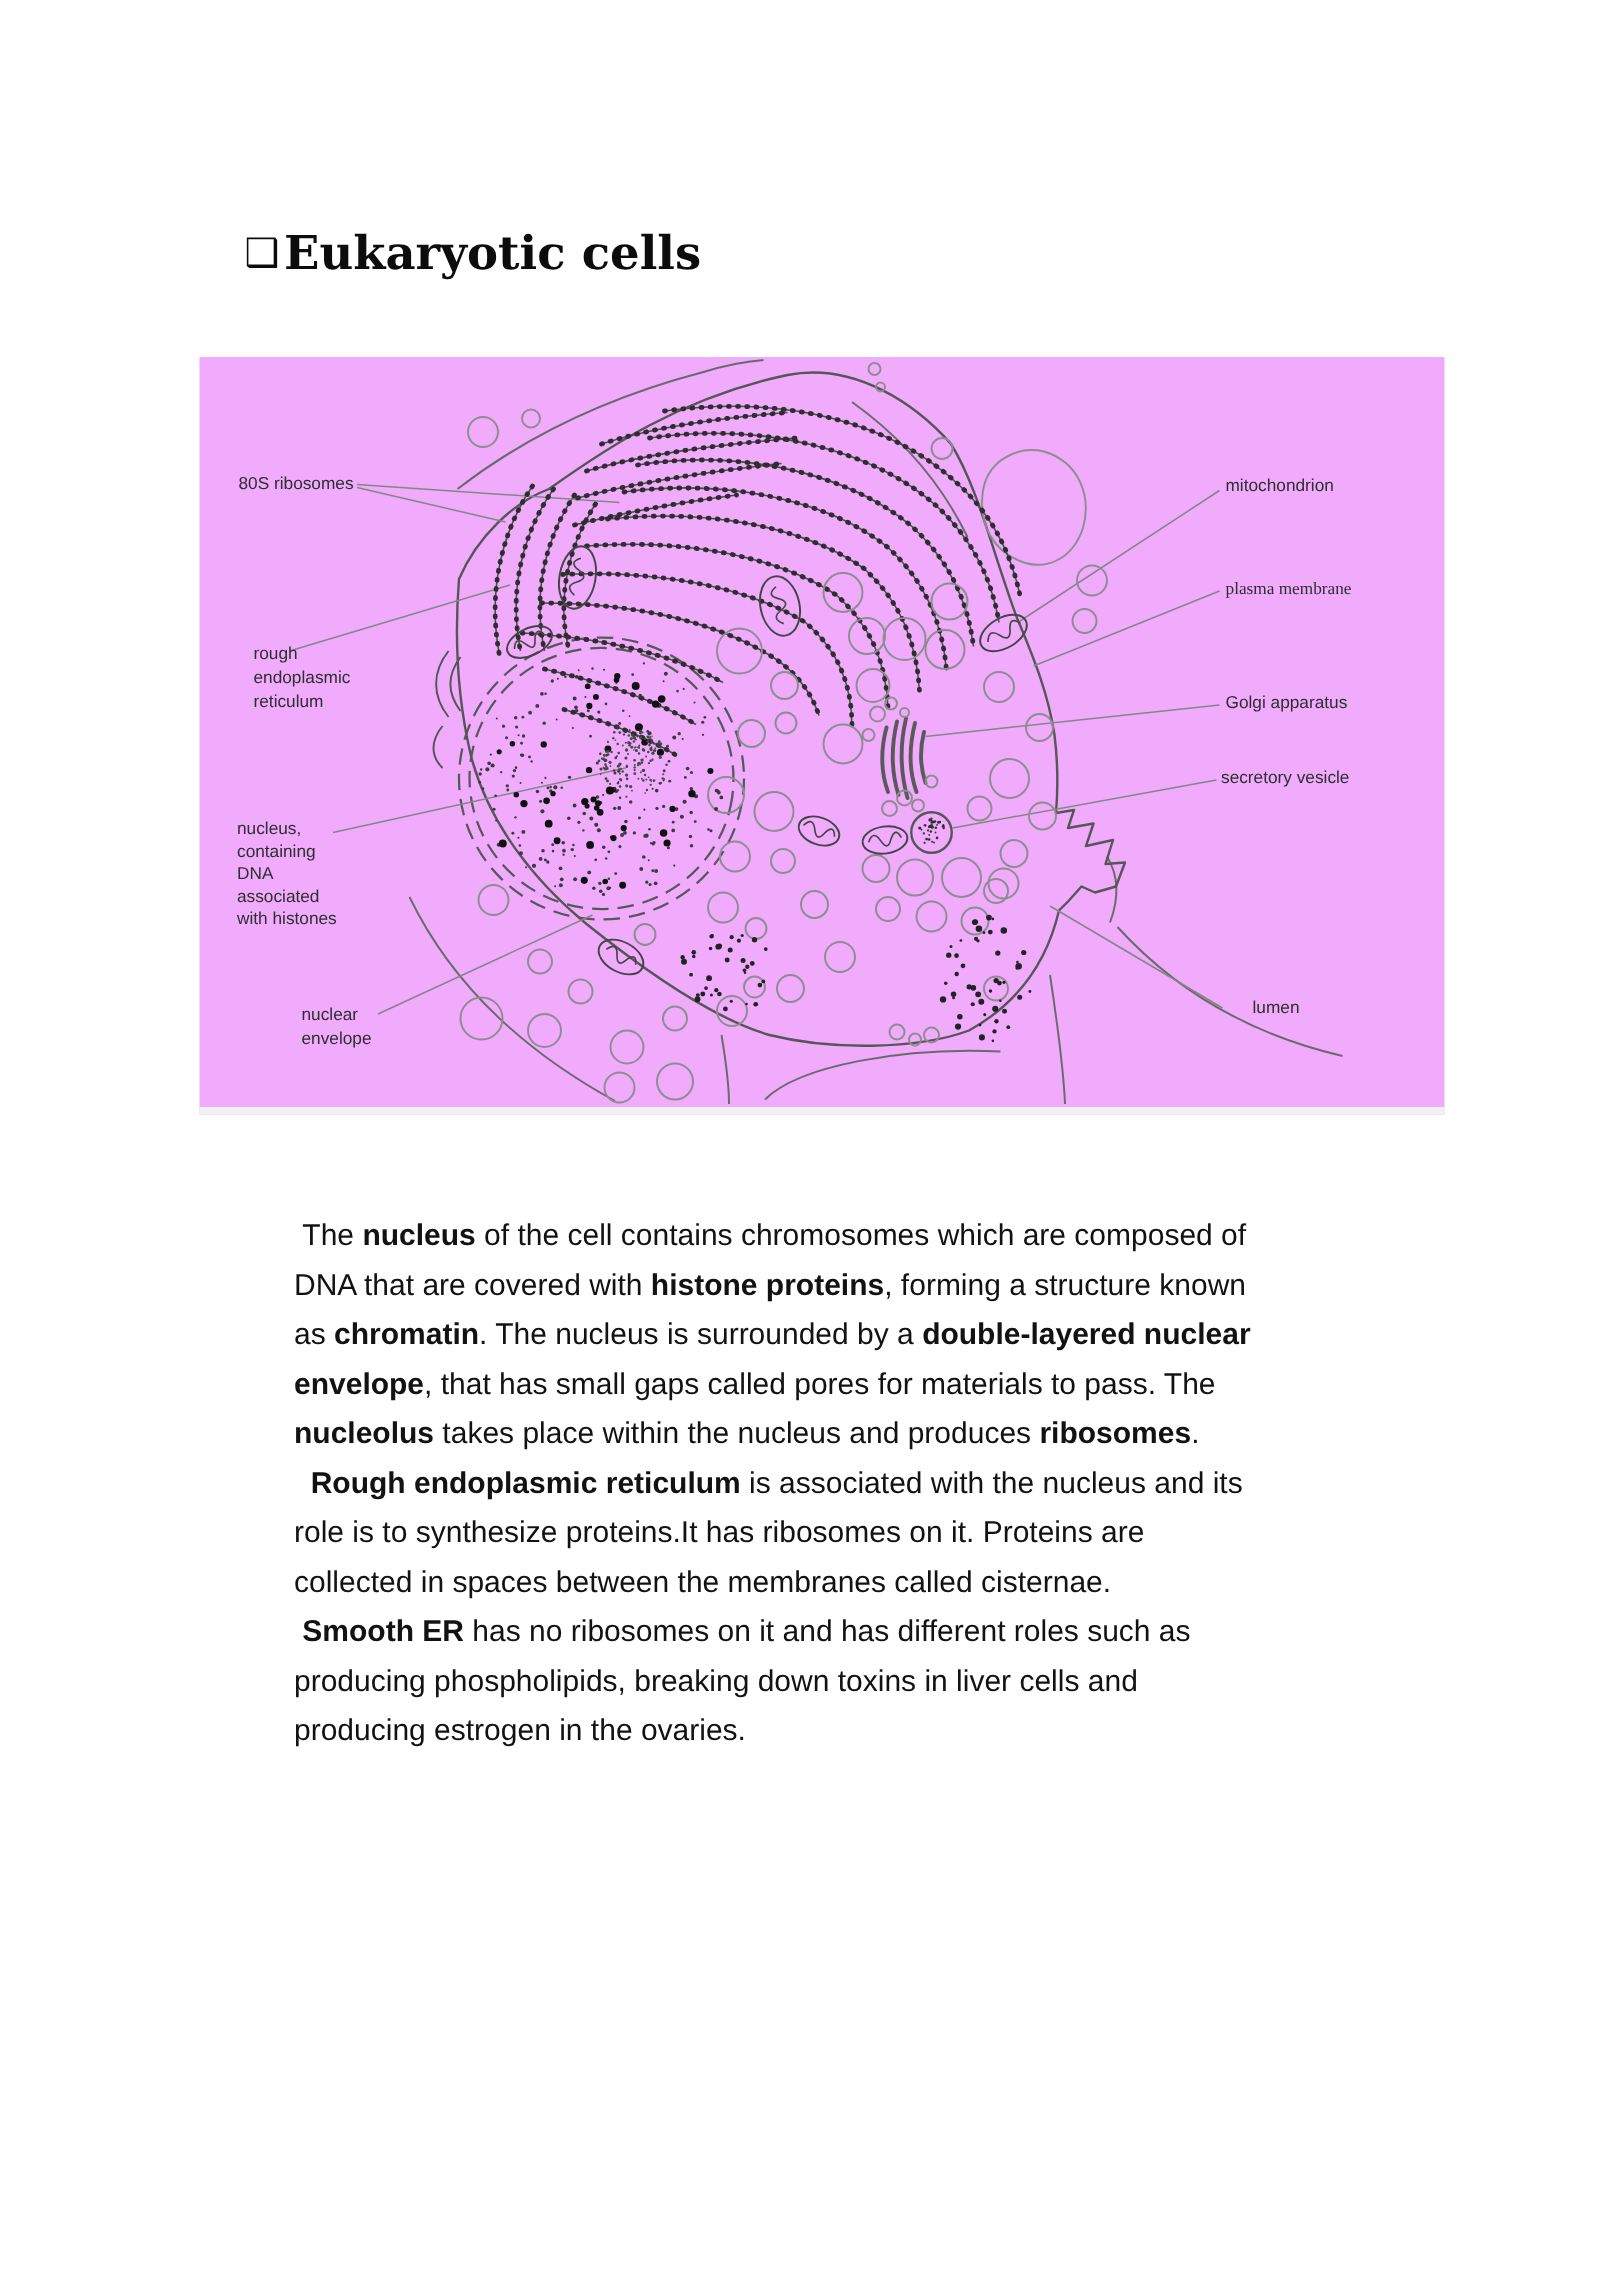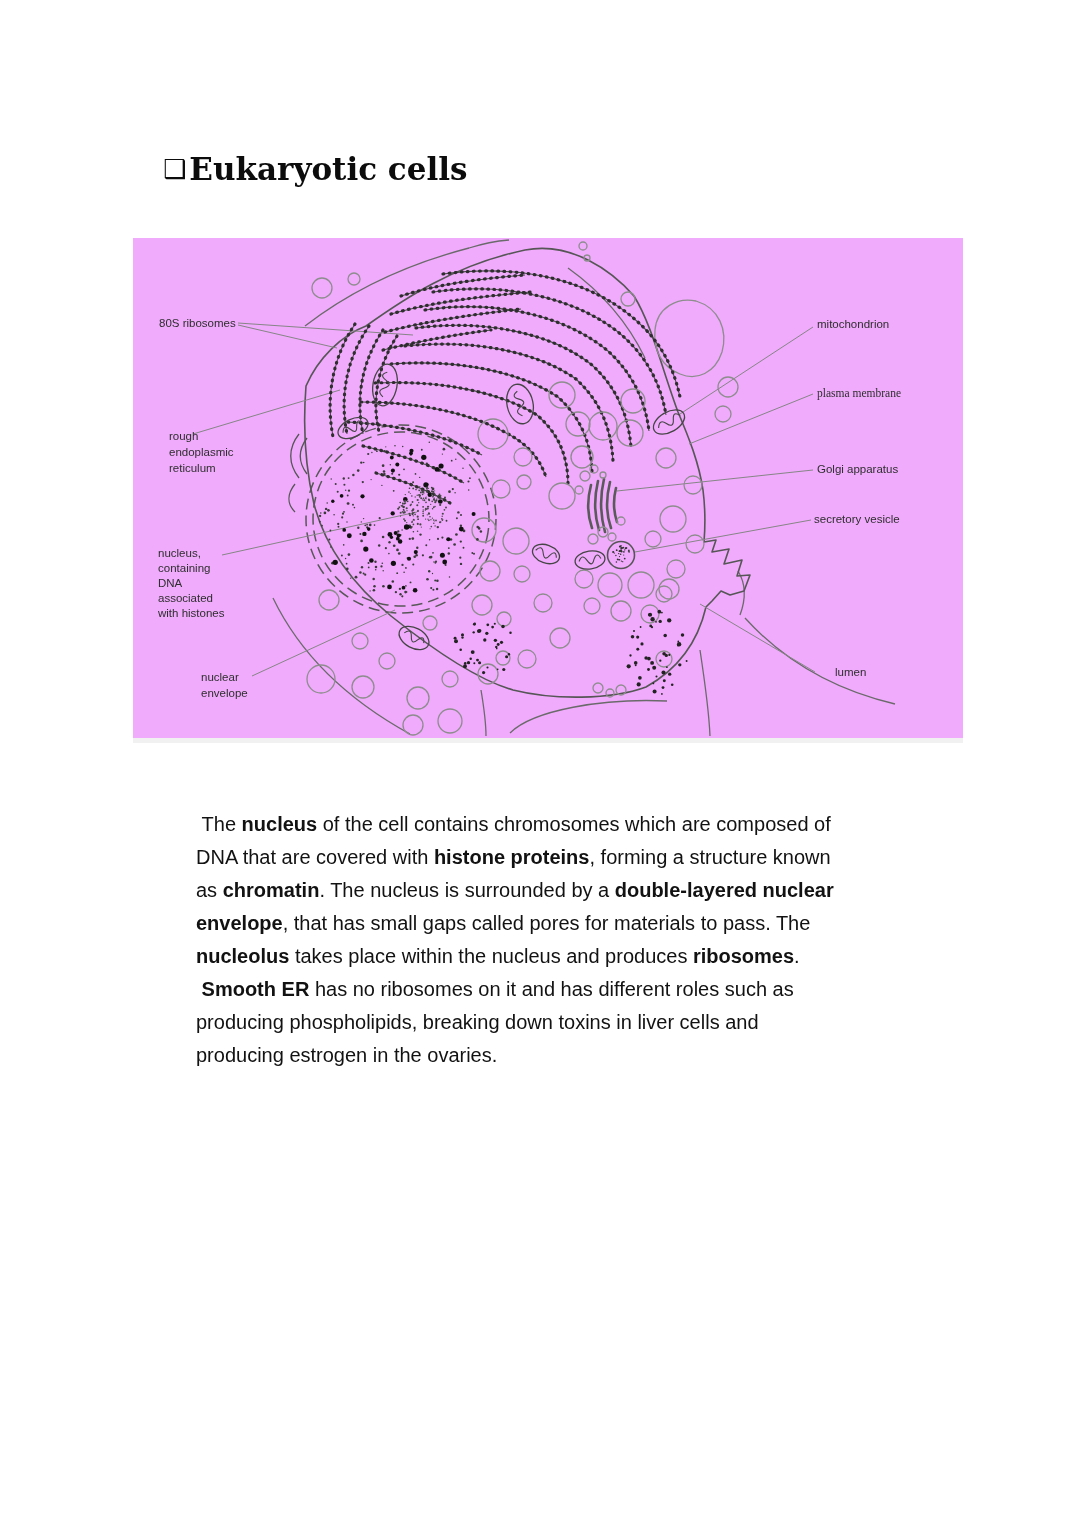--- a/index.html
+++ b/index.html
@@ -768,18 +768,21 @@
     <div class="fig-label lb-secretory">secretory vesicle</div>
     <div class="fig-label lb-lumen">lumen</div>
   </div>
 
   <div class="body-text">
       <p class="para"><span> The </span><b>nucleus</b><span> of the cell contains chromosomes which are composed of
 DNA that are covered with </span><b>histone proteins</b><span>, forming a structure known
 as </span><b>chromatin</b><span>. The nucleus is surrounded by a </span><b>double-layered nuclear
 envelope</b><span>, that has small gaps called pores for materials to pass. The
 </span><b>nucleolus</b><span> takes place within the nucleus and produces </span><b>ribosomes</b><span>.</span></p>
+      <p class="para"><span>  </span><b>Rough endoplasmic reticulum</b><span> is associated with the nucleus and its
+role is to synthesize proteins.It has ribosomes on it. Proteins are
+collected in spaces between the membranes called cisternae.</span></p>
       <p class="para"><span> </span><b>Smooth ER</b><span> has no ribosomes on it and has different roles such as
 producing phospholipids, breaking down toxins in liver cells and
 producing estrogen in the ovaries.</span></p>
     </div>
 
 </div>
 
 </body></html>

